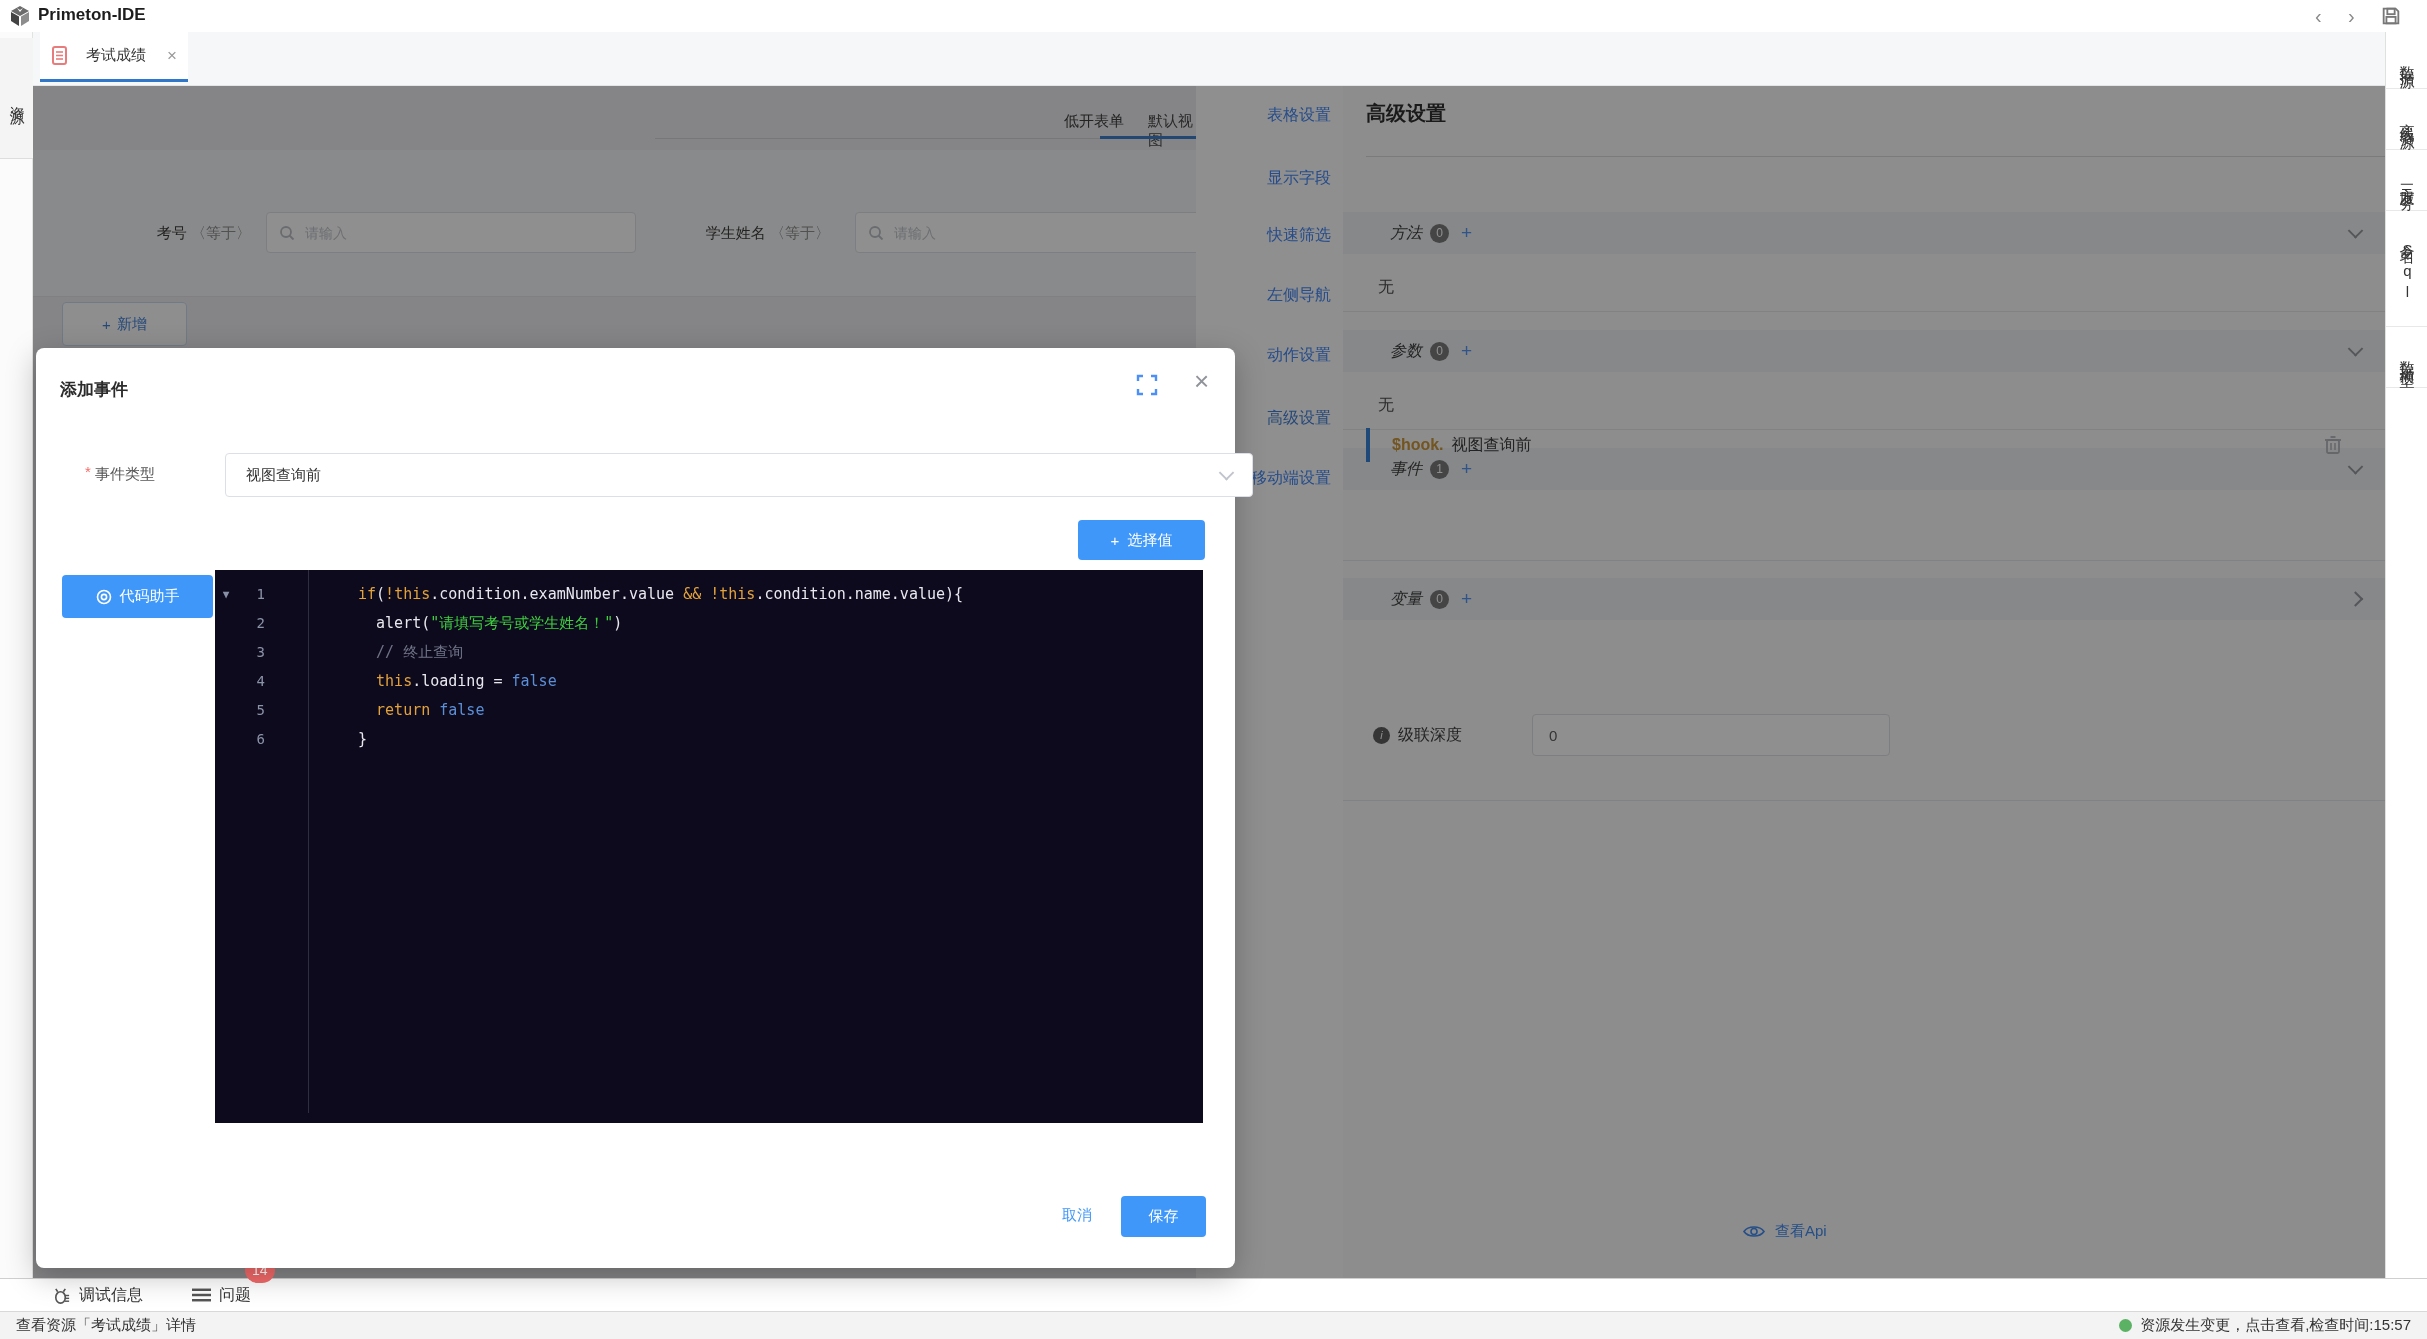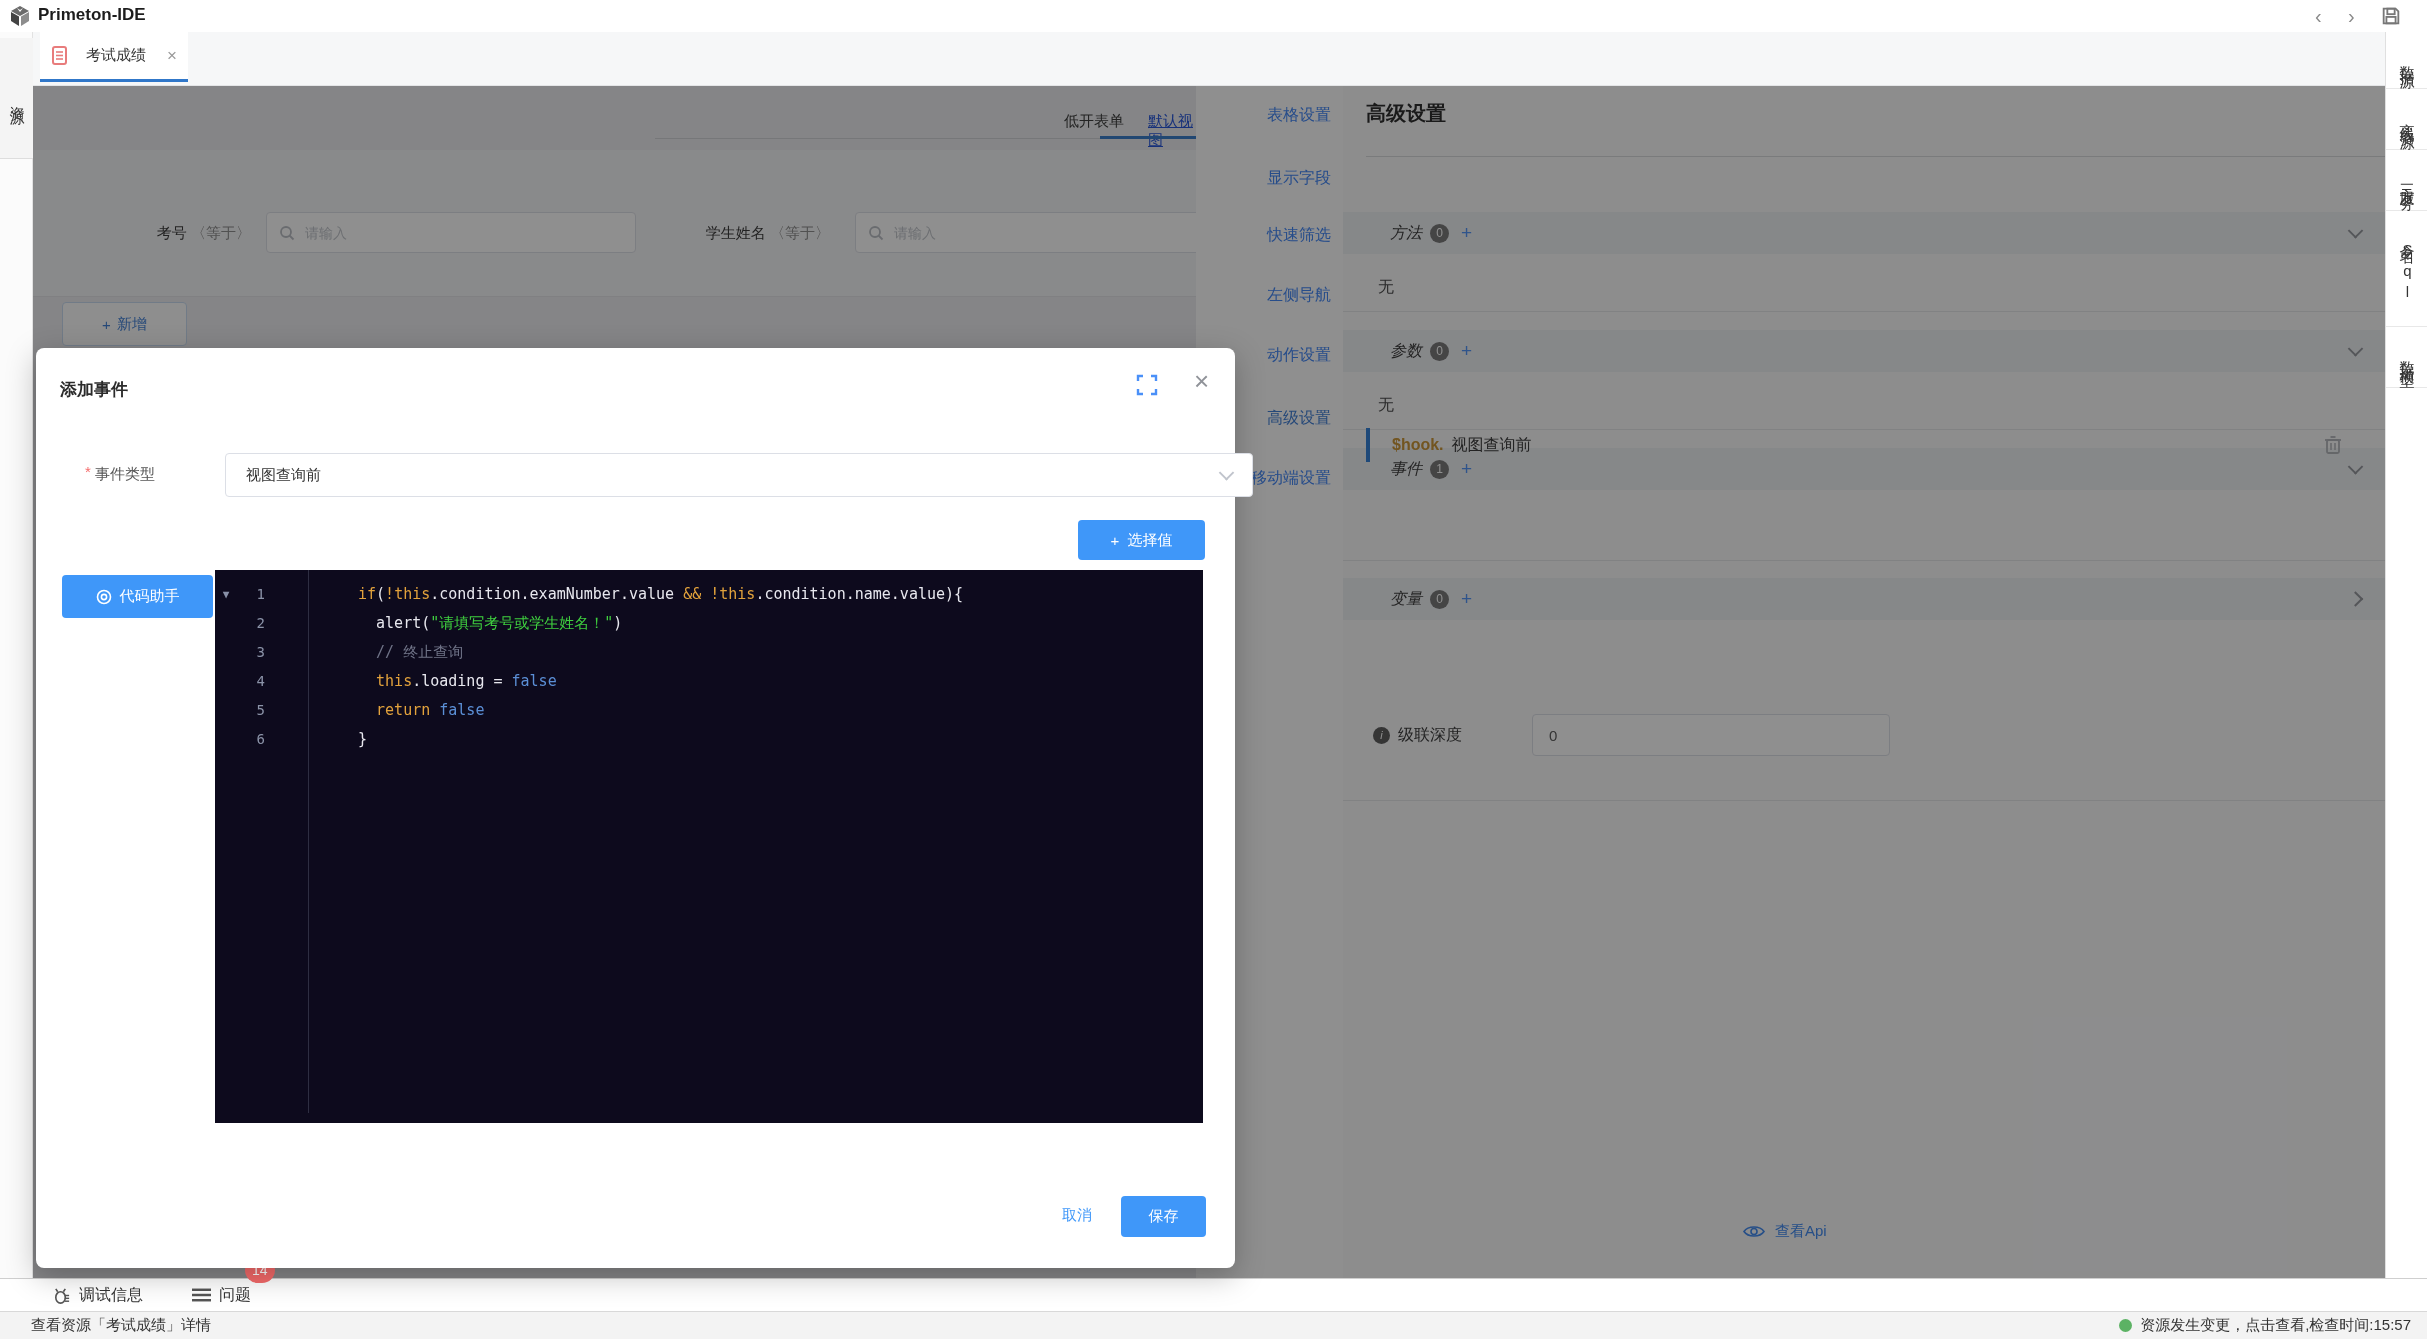--- a/index.html
+++ b/index.html
@@ -22,21 +22,21 @@
   
   .left-strip{left:0;top:32px;width:33px;height:1246px;background:#fbfbfb;border-right:1px solid #e2e2e2;z-index:6;box-sizing:border-box;}
   .vtab-text{writing-mode:vertical-rl;text-orientation:upright;font-size:15px;color:#333;letter-spacing:4px;}
   .left-res-tab{position:absolute;left:0;top:6px;width:33px;height:120px;background:#f4f4f4;border-bottom:1px solid #ddd;
                 display:flex;align-items:center;justify-content:center;cursor:pointer;}
 
   
   .workspace{left:33px;top:85px;width:1163px;height:1193px;background:#ecedf0;z-index:1;}
   .form-band{position:absolute;left:0;top:65px;width:1163px;height:146px;background:#f4f5f7;border-bottom:1px solid #e2e3e6;}
   .viewtab{position:absolute;top:27px;font-size:15px;color:#333;cursor:pointer;margin-left:36px;}
-  .viewtab.active{color:#1d4ed8;text-decoration:underline;}
+  .viewtab.active{color:#404040;}
   .viewtabs-line{position:absolute;left:622px;top:53px;width:541px;height:1px;background:#d0d2d5;}
   .viewtabs-active-bar{position:absolute;left:1067px;top:51px;width:96px;height:3px;background:#3077c9;}
   .flt-label{position:absolute;top:139px;font-size:15px;color:#333;text-align:right;}
   .flt-op{font-size:15px;color:#8a8a8a;}
   .search-input{position:absolute;top:127px;height:41px;background:#fff;border:1px solid #dcdfe6;border-radius:4px;
                 box-sizing:border-box;display:flex;align-items:center;gap:8px;padding:0 12px;}
   .search-input input{border:none;outline:none;font-size:14px;color:#333;background:transparent;width:80%;font-family:"Liberation Sans",sans-serif;}
   .search-input input::placeholder{color:#bfc3c9;}
   .add-btn{position:absolute;left:29px;top:217px;width:123px;height:42px;background:#fdfdfd;border:1px solid #c6d9f0;border-radius:4px;
            color:#3a7bd5;font-size:15px;display:flex;align-items:center;justify-content:center;gap:6px;cursor:pointer;}
@@ -75,21 +75,21 @@
   .right-strip{left:2385px;top:32px;width:42px;height:1246px;background:#fff;border-left:1px solid #e0e0e0;z-index:6;box-sizing:border-box;
                display:flex;flex-direction:column;align-items:center;}
   .rtab{padding:22px 0;border-bottom:1px solid #e8e8e8;width:100%;display:flex;justify-content:center;cursor:pointer;}
 
   
   .toolbar{left:0;top:1278px;width:2427px;height:33px;background:#fff;border-top:1px solid #cfcfcf;z-index:6;box-sizing:border-box;}
   .tb-item{position:absolute;top:0;height:32px;display:flex;align-items:center;gap:8px;font-size:16px;color:#333;cursor:pointer;}
   .badge{position:absolute;left:245px;top:-22px;min-width:26px;height:26px;background:#f56a6a;border-radius:13px;color:#fff;
          font-size:14px;display:flex;align-items:center;justify-content:center;padding:0 7px;box-sizing:border-box;z-index:7;}
   .statusbar{left:0;top:1311px;width:2427px;height:28px;background:#f3f3f3;border-top:1px solid #d8d8d8;z-index:6;box-sizing:border-box;
-             display:flex;align-items:center;justify-content:space-between;padding:0 16px 0 31px;font-size:15px;color:#333;}
+             display:flex;align-items:center;justify-content:space-between;padding:0 16px 0 16px;font-size:15px;color:#333;}
   .status-right{display:flex;align-items:center;gap:8px;}
   .green-dot{width:13px;height:13px;border-radius:50%;background:#5cb264;}
 
   
   .overlay{left:33px;top:85px;width:2352px;height:1193px;background:rgba(18,18,18,0.47);z-index:5;}
   .modal{left:36px;top:348px;width:1199px;height:920px;background:#fff;border-radius:8px;z-index:10;
          box-shadow:0 8px 30px rgba(0,0,0,0.25);}
   .modal-title{position:absolute;left:24px;top:30px;font-size:17px;font-weight:600;color:#2b2b2b;}
   .modal-fs{position:absolute;left:1100px;top:26px;cursor:pointer;}
   .modal-close{position:absolute;left:1158px;top:18px;font-size:26px;color:#909399;cursor:pointer;}

